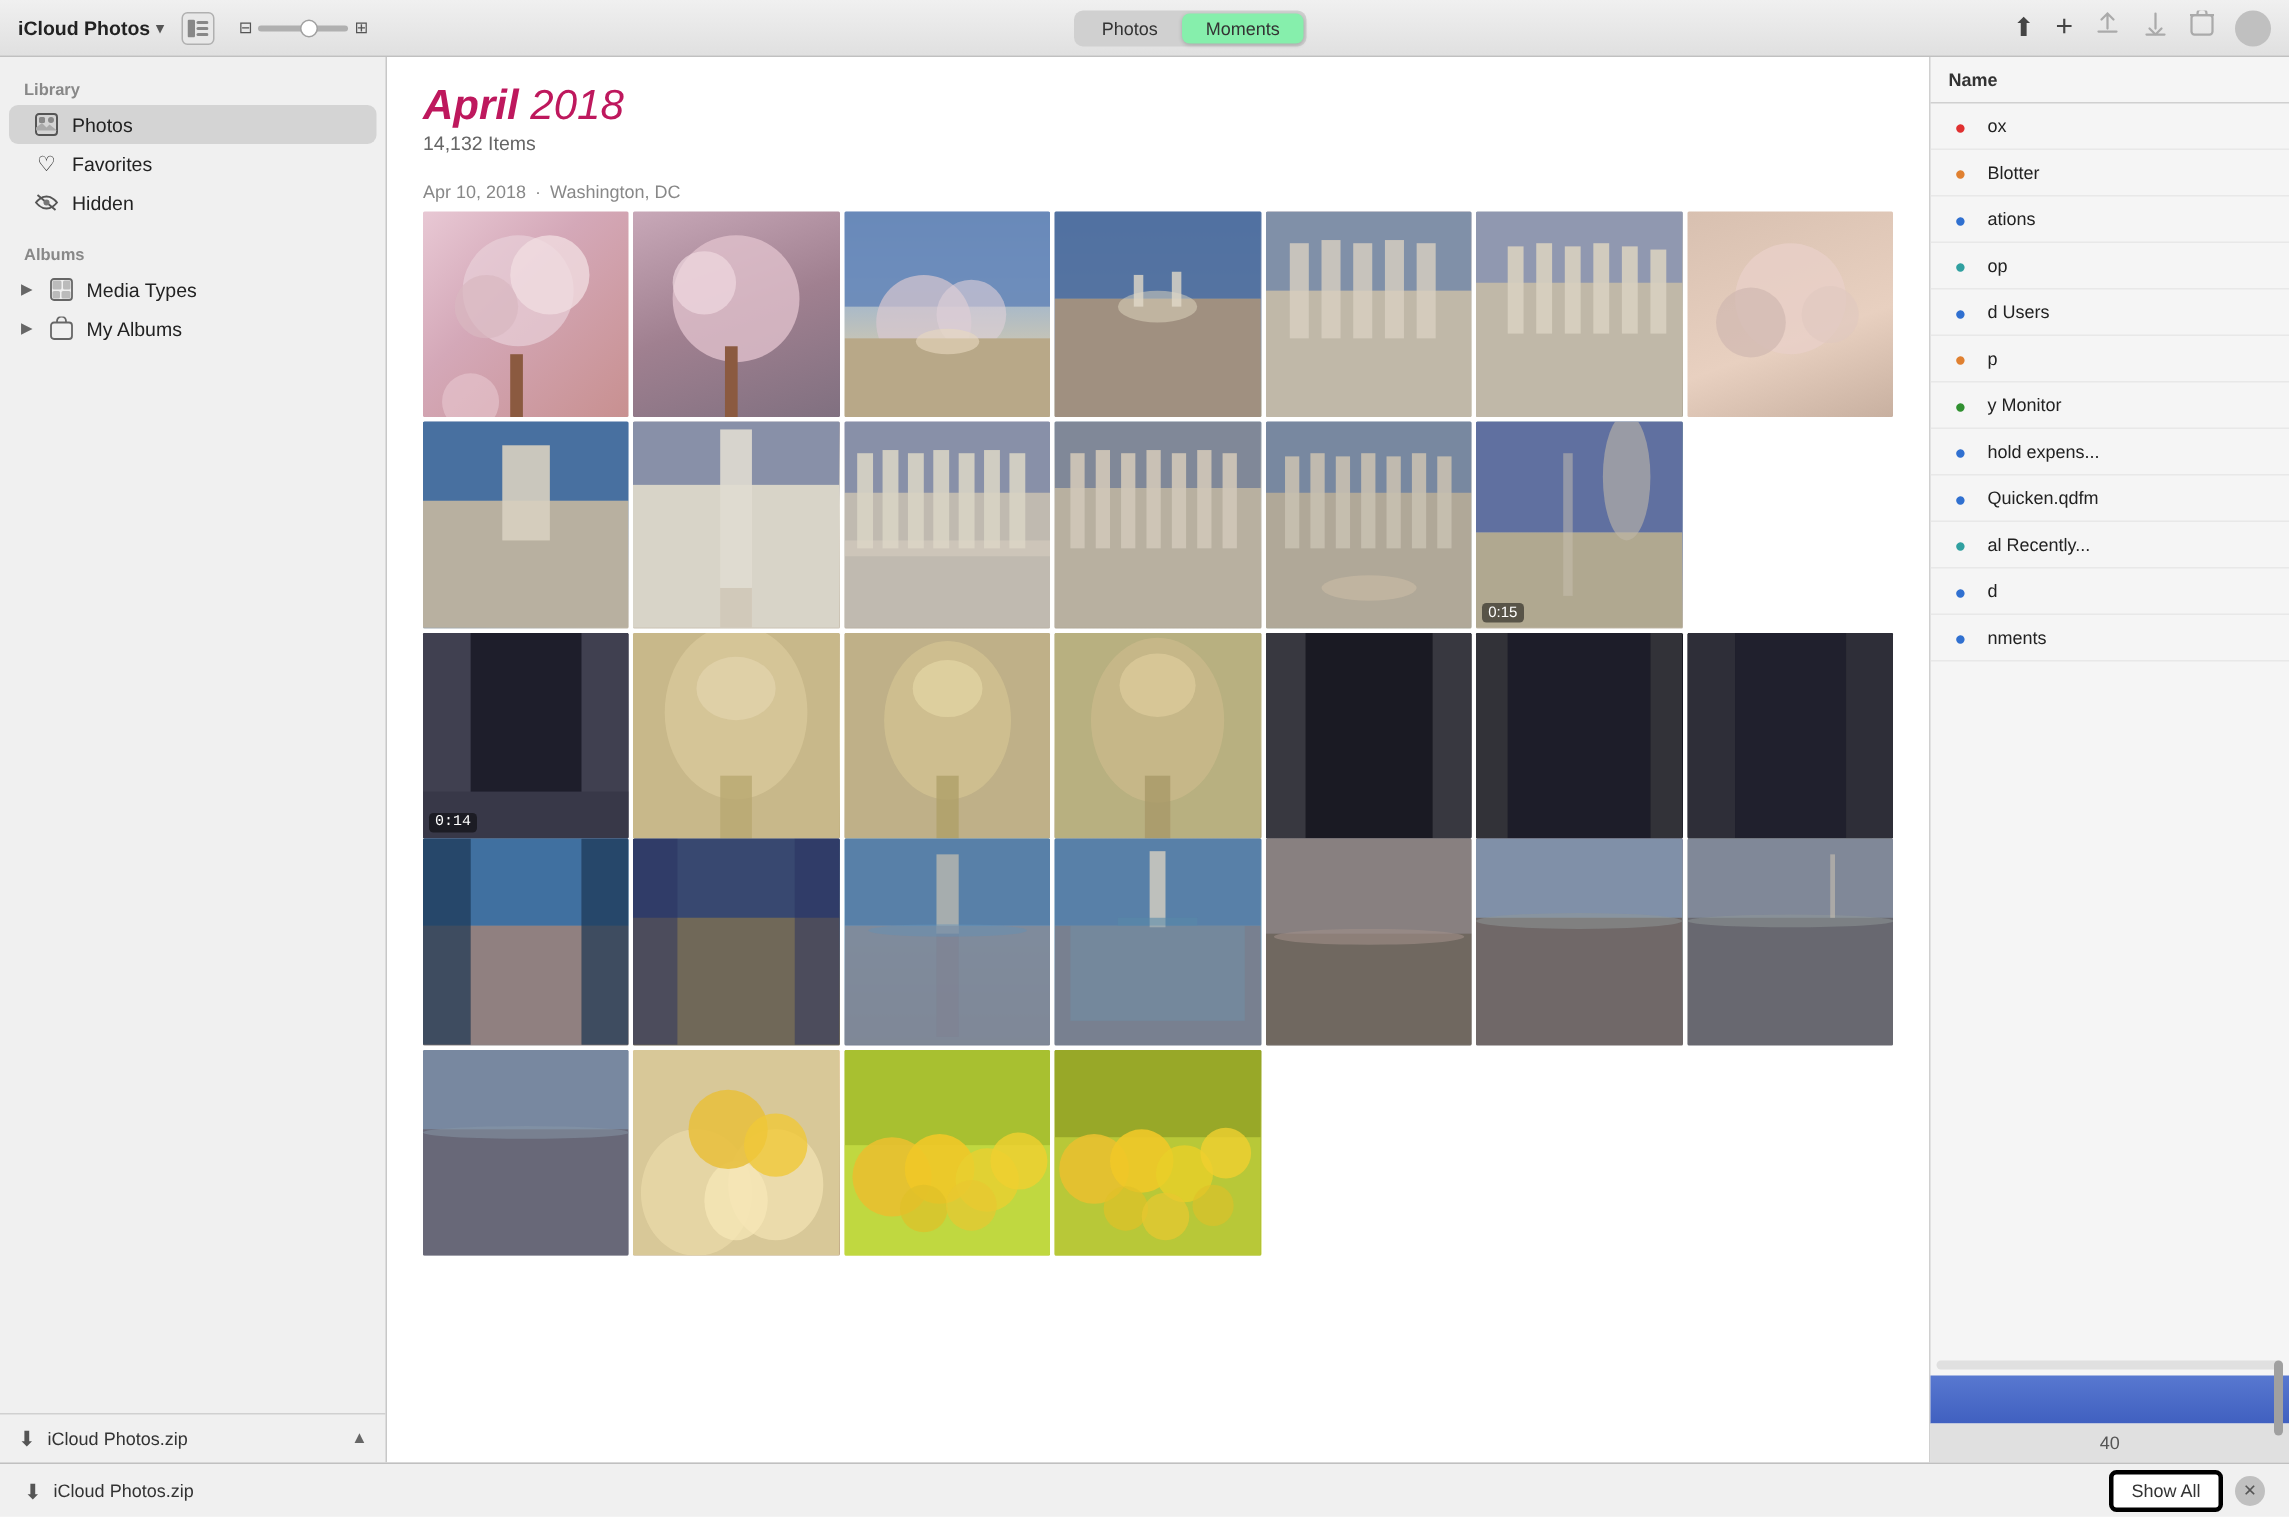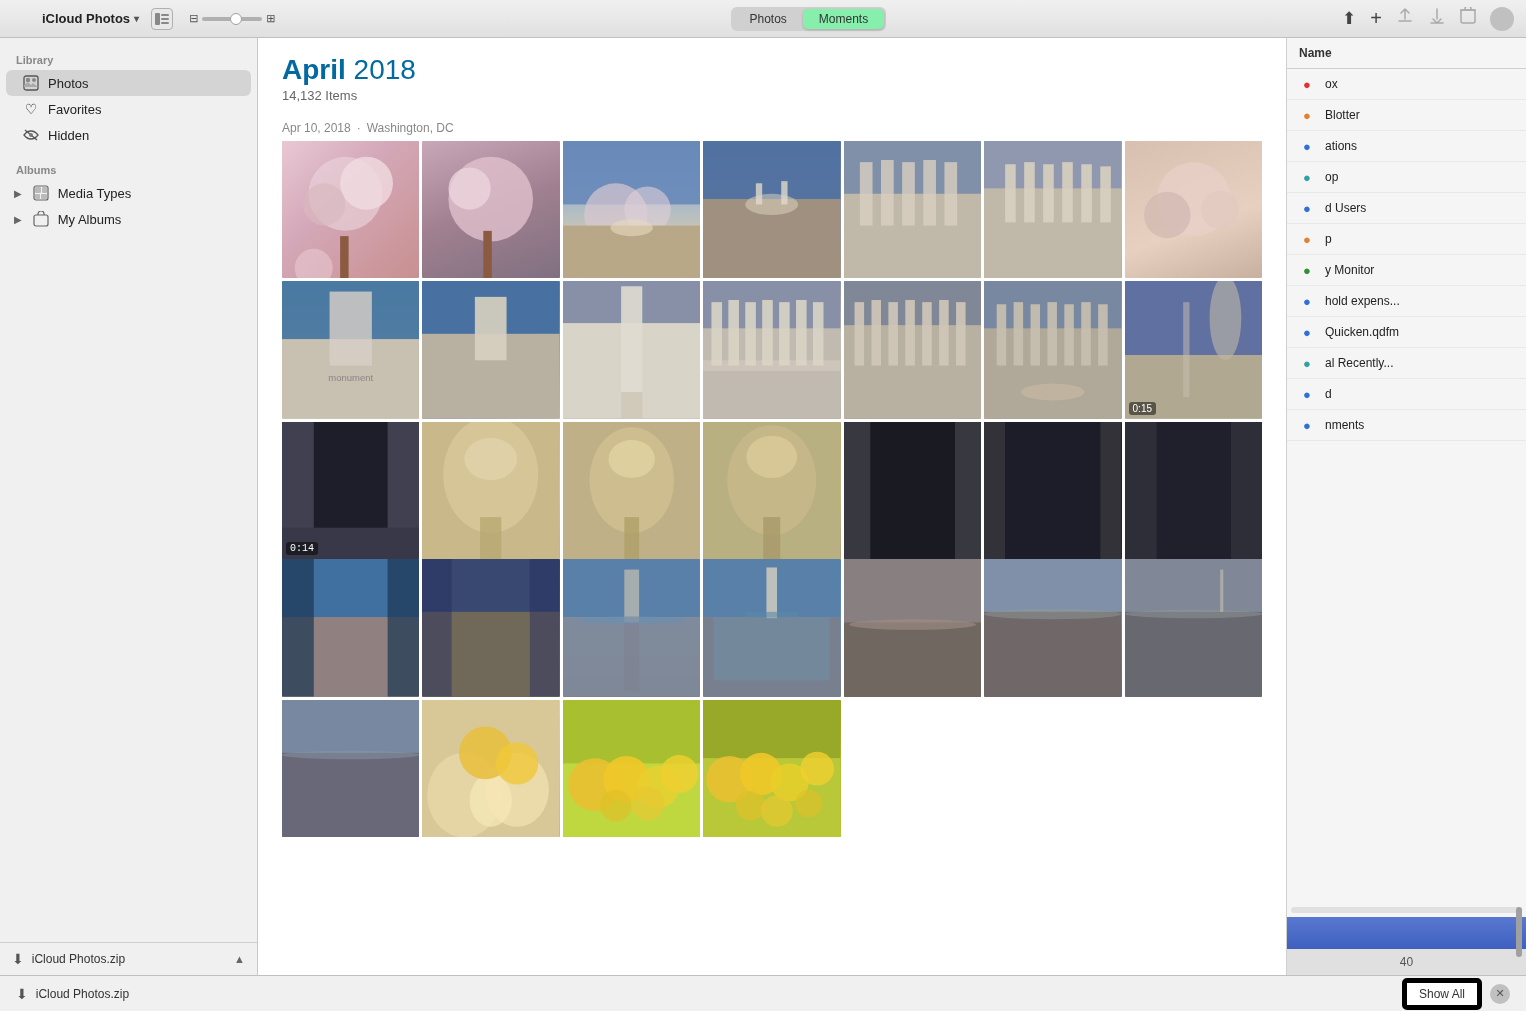--- a/index.html
+++ b/index.html
@@ -24,21 +24,20 @@
       gap: 12px;
       flex-shrink: 0;
     }
     .app-title {
       display: flex;
       align-items: center;
       gap: 4px;
       font-size: 13px;
       font-weight: 600;
       color: #222;
-      margin-left: 30px;
     }
     .app-title .chevron {
       font-size: 10px;
       color: #555;
     }
     .sidebar-toggle {
       width: 22px; height: 22px;
       border: 1px solid #b0b0b0;
       border-radius: 4px;
       background: #e8e8e8;
@@ -190,22 +189,23 @@
       display: flex;
       flex-direction: column;
     }
     .content-header {
       padding: 16px 24px 8px;
       flex-shrink: 0;
     }
     .content-title {
       font-size: 28px;
       font-weight: 300;
-      color: #0369a1;
+      color: #be185d;
       margin-bottom: 2px;
+      font-style: italic;
     }
     .content-title strong {
       font-weight: 700;
     }
     .content-subtitle {
       font-size: 13px;
       color: #666;
     }
     .moment-header {
       padding: 10px 24px 6px;
@@ -296,21 +296,21 @@
       font-size: 13px;
     }
     .icon-red { color: #e03030; }
     .icon-orange { color: #e08030; }
     .icon-blue { color: #3070d0; }
     .icon-teal { color: #30a0a0; }
     .icon-green { color: #309030; }
     .show-all-btn {
       margin-left: auto;
       padding: 4px 12px;
-      border: 5px solid #000000;
+      border: 3px solid #000000;
       border-radius: 5px;
       background: white;
       font-size: 12px;
       cursor: pointer;
       color: #333;
     }
     .close-btn {
       width: 20px; height: 20px;
       background: #c0c0c0;
       border-radius: 50%;
@@ -514,28 +514,20 @@
       <div class="photo-cell" style="background:linear-gradient(160deg,#d8c0b0 0%,#e8d0c0 60%,#c8b0a0 100%);">
         <svg width="100%" height="100%" viewBox="0 0 130 130" preserveAspectRatio="xMidYMid slice">
           <circle cx="65" cy="55" r="35" fill="#e8d0c8" opacity="0.8"></circle>
           <circle cx="40" cy="70" r="22" fill="#d0b8b0" opacity="0.7"></circle>
           <circle cx="90" cy="65" r="18" fill="#e0c8c0" opacity="0.6"></circle>
         </svg>
       </div>
     </div>
 
     <div class="photo-grid" style="padding-bottom:3px;">
-      <div class="photo-cell" style="background:linear-gradient(180deg,#5880a8 0%,#7898b8 30%,#d0c8b8 100%);">
-        <svg width="100%" height="100%" viewBox="0 0 130 130" preserveAspectRatio="xMidYMid slice">
-          <rect x="0" y="0" width="130" height="55" fill="#4878a0" opacity="0.9"></rect>
-          <rect x="0" y="55" width="130" height="75" fill="#c8c0b0"></rect>
-          <rect x="45" y="10" width="40" height="70" fill="#d8d0c8" opacity="0.8"></rect>
-          <text x="65" y="95" font-size="9" fill="#888" text-anchor="middle">monument</text>
-        </svg>
-      </div>
       <div class="photo-cell" style="background:linear-gradient(160deg,#5070a0 0%,#7090b8 40%,#c0b8a8 100%);">
         <svg width="100%" height="100%" viewBox="0 0 130 130" preserveAspectRatio="xMidYMid slice">
           <rect x="0" y="0" width="130" height="50" fill="#4870a0"></rect>
           <rect x="0" y="50" width="130" height="80" fill="#b8b0a0"></rect>
           <rect x="50" y="15" width="30" height="60" fill="#d8d0c0" opacity="0.9"></rect>
         </svg>
       </div>
       <div class="photo-cell" style="background:linear-gradient(180deg,#9898a8 0%,#e0dcd0 40%,#c8c0b0 100%);">
         <svg width="100%" height="100%" viewBox="0 0 130 130" preserveAspectRatio="xMidYMid slice">
           <rect x="0" y="0" width="130" height="40" fill="#8890a8"></rect>

